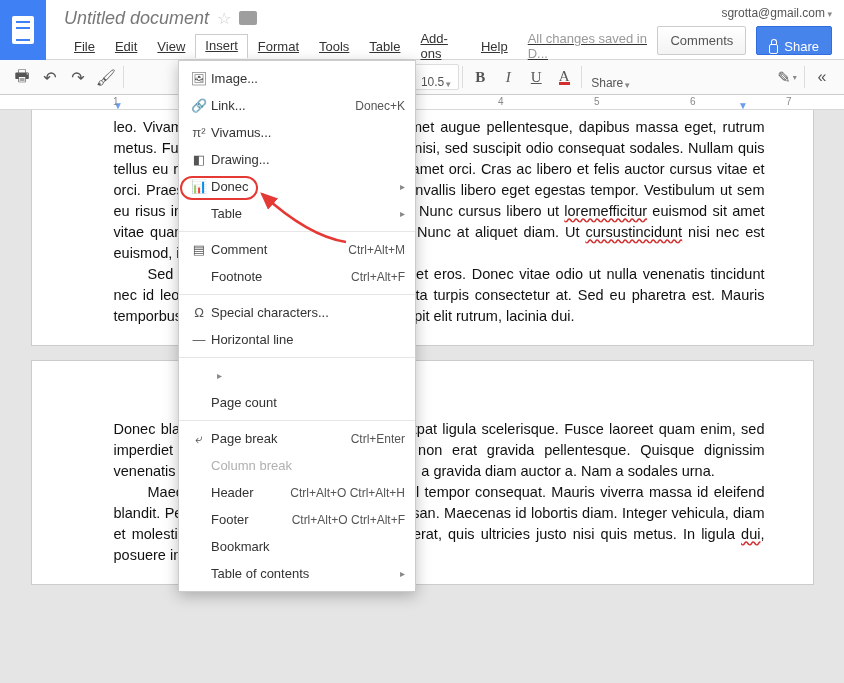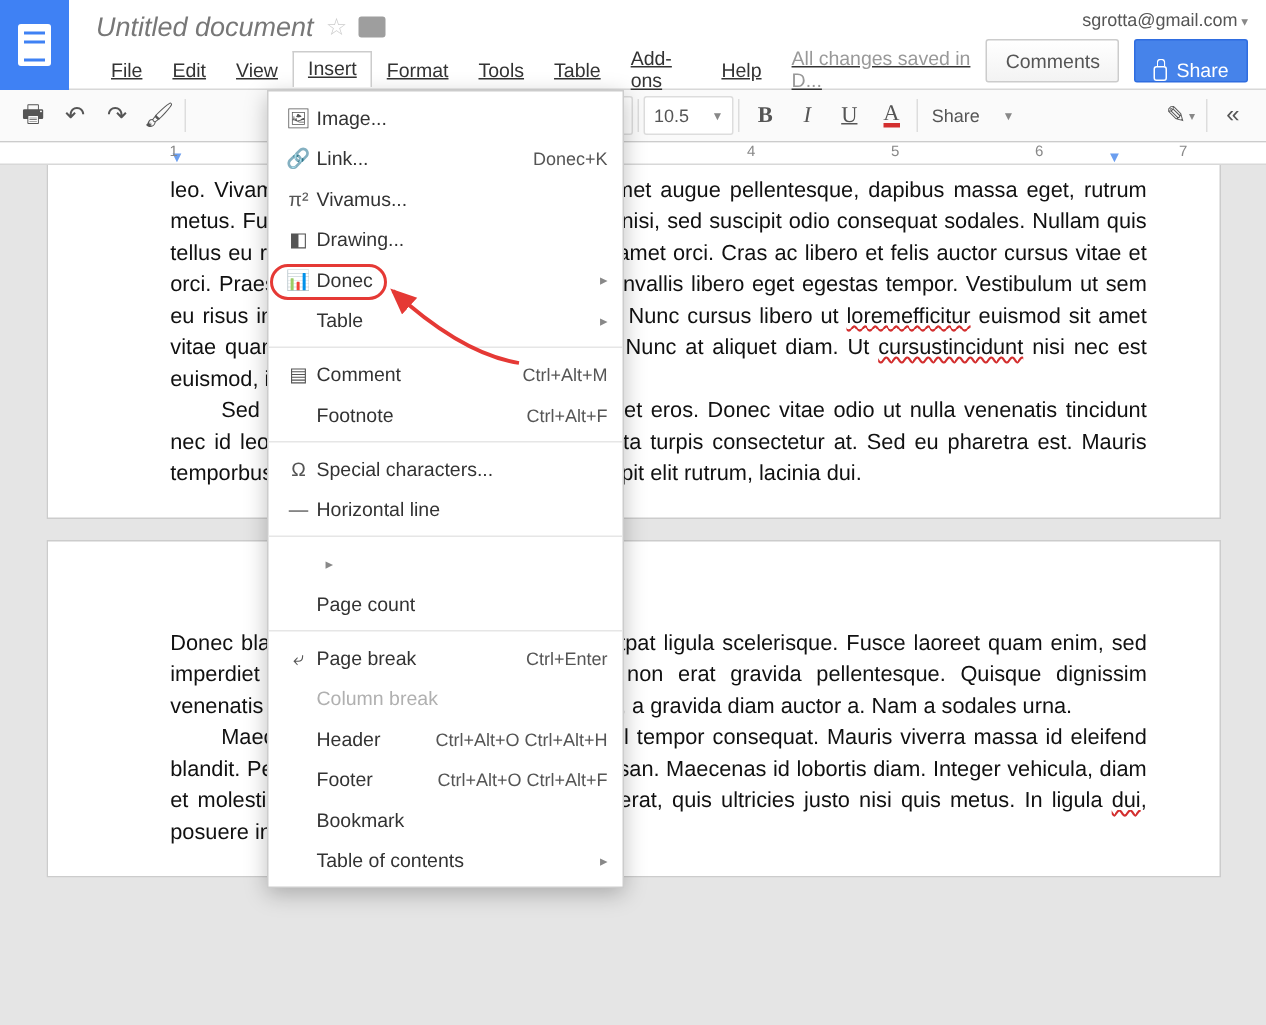--- a/index.html
+++ b/index.html
@@ -25,21 +25,21 @@
   .btn { height:29px; padding:0 12px; border:1px solid #ccc; border-radius:2px; background:linear-gradient(#fff,#f3f3f3); font-size:13px; font-weight:normal; color:#555; display:flex; align-items:center; cursor:pointer; }
   .btn.share { background:#4683ea; border-color:#2f6de0; color:#fff;align-items:flex-end; }
   .lock { width:9px; height:10px; border:1.5px solid #fff; border-radius:2px; margin-right:6px; position:relative; }
   .lock:before { content:''; position:absolute; top:-6px; left:1px; width:4px; height:4px; border:1.5px solid #fff; border-bottom:none; border-radius:4px 4px 0 0; }
 
   .toolbar { height:35px; background:#fafafa; border-bottom:1px solid #ccc; box-shadow:0 1px 2px rgba(0,0,0,.08); display:flex; align-items:center; padding:0 8px; gap:0; }
   .t-ic { width:28px; height:26px; display:flex; align-items:center; justify-content:center; color:#555; cursor:pointer; }
   .t-sep { width:1px; height:22px; background:#ddd; margin:0 3px; }
   .t-blank { flex:1; }
   .t-hidden { visibility:hidden; }
-  .t-combo { height:26px; border:1px solid #ddd; border-radius:2px; background:#fff; font-size:12px; color:#555; display:flex; align-items:center; padding:0 6px; gap:15px; }
+  .t-combo { height:26px; border:1px solid #ddd; border-radius:2px; background:#fff; font-size:12px; color:#555; display:flex; align-items:flex-end; padding:0 6px; gap:0; }
   .tri { font-size:8px; color:#888; }
   .bold { font-weight:bold; font-family:'Times New Roman',serif; font-size:15px; }
   .ital { font-style:italic; font-family:'Times New Roman',serif; font-size:15px; }
   .und { text-decoration:underline; font-family:'Times New Roman',serif; font-size:15px; }
   .A-col { font-family:'Times New Roman',serif; font-size:15px; border-bottom:3px solid #d32f2f; line-height:12px; }
 
   .ruler { height:15px; background:#fff; border-bottom:1px solid #d8d8d8; position:relative; padding-left:44px; font-size:10px; color:#888; overflow:hidden; }
   .ruler .num { position:absolute; top:1px; }
   .ruler .tri-m { position:absolute; top:5px; font-size:10px; color:#6b9eef; }
 

